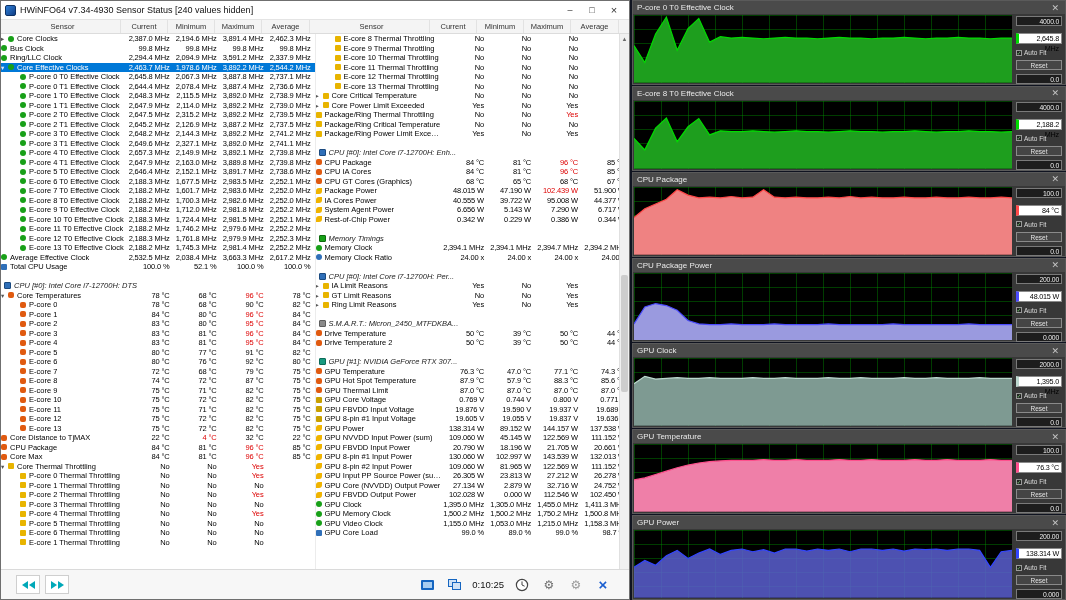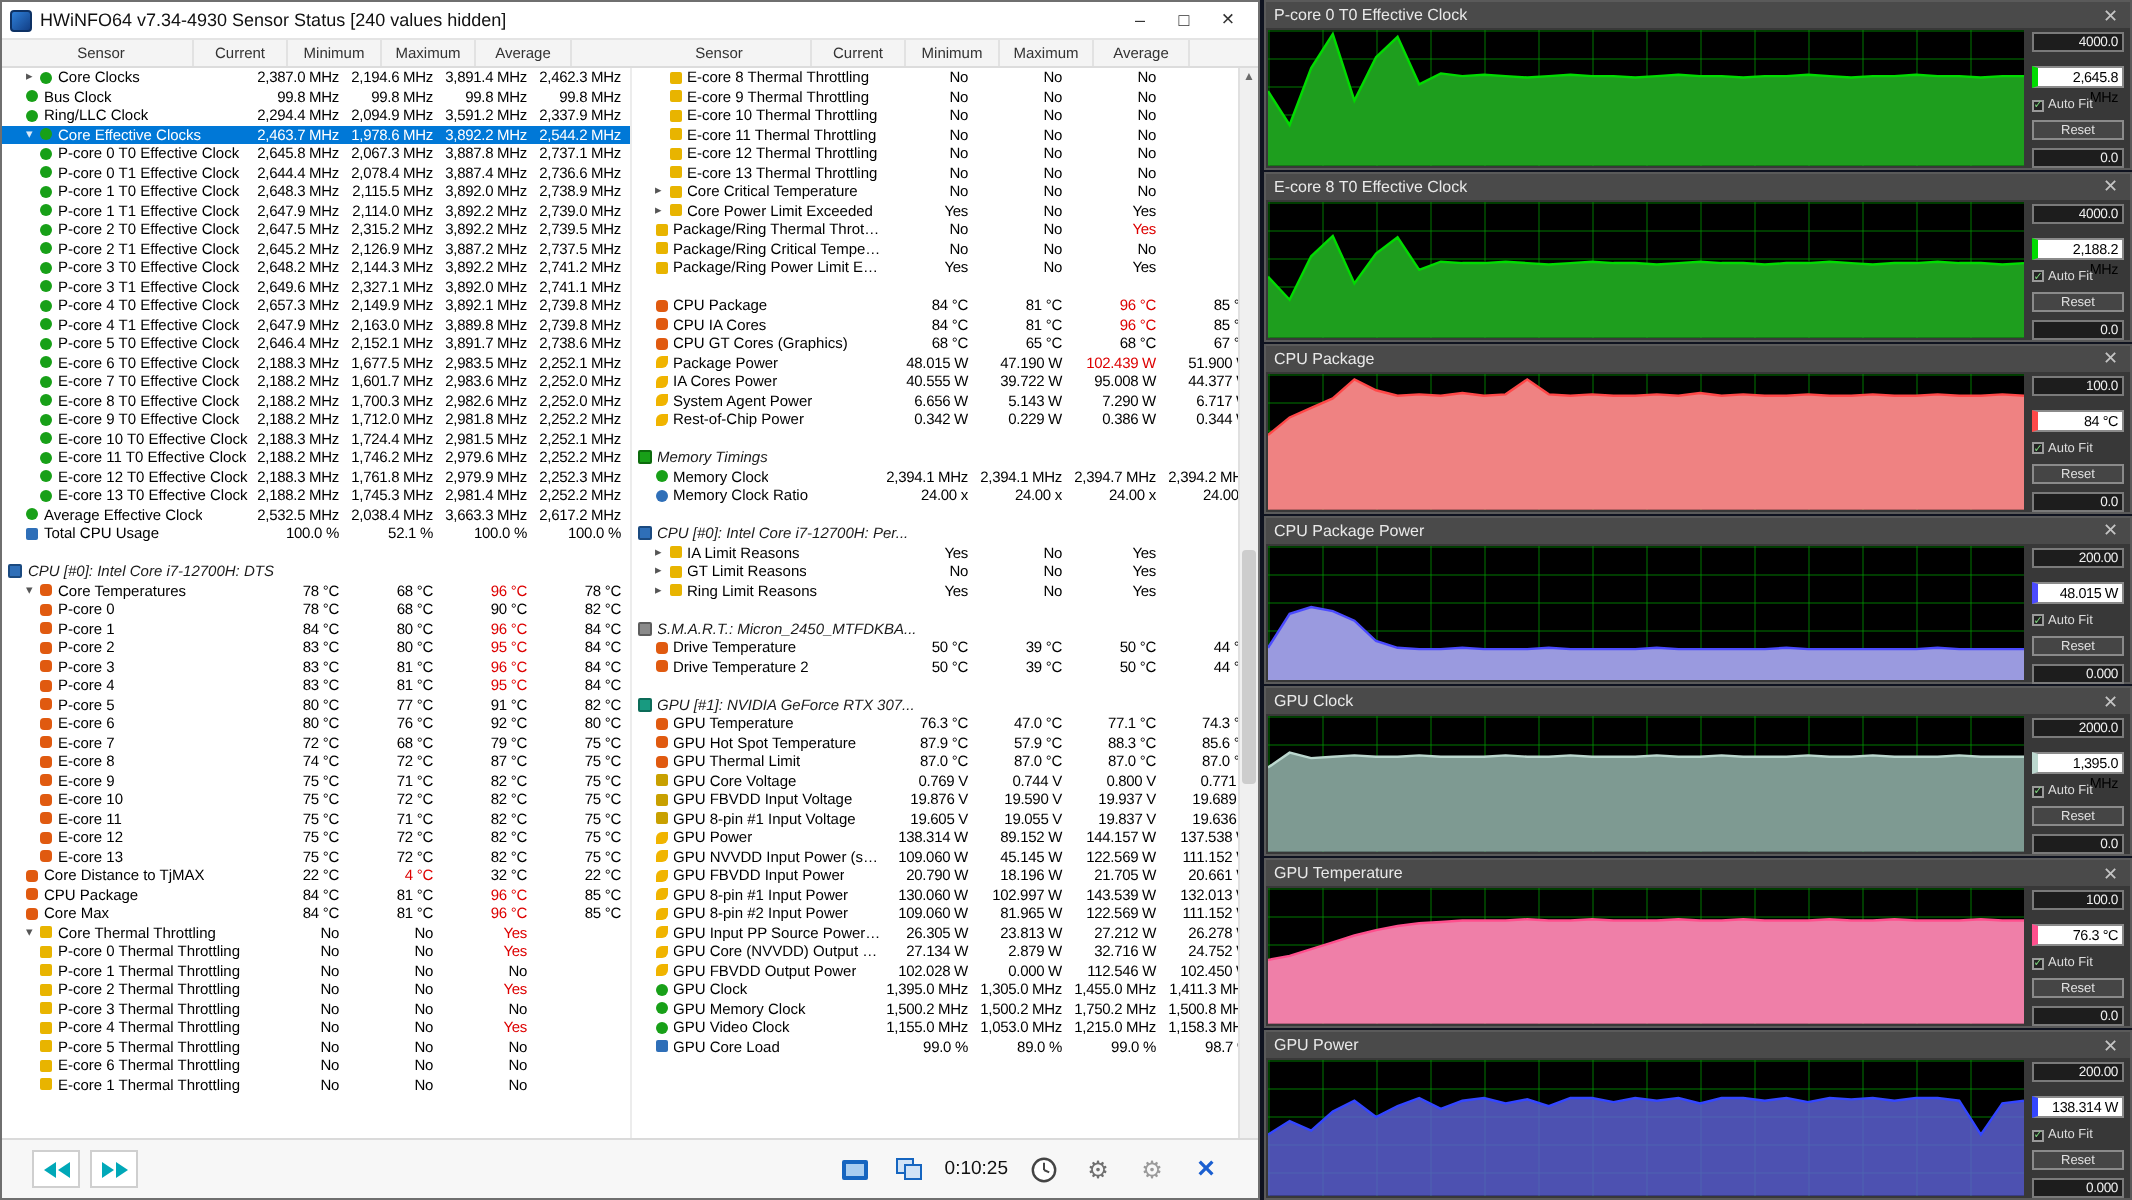--- a/index.html
+++ b/index.html
@@ -14,37 +14,37 @@
             align-items:center;padding:0 4px;font-size:9px;color:#111;flex:0 0 auto;}
   .appicon{width:11px;height:11px;border-radius:2px;margin-right:4px;
            background:linear-gradient(135deg,#2e7fd8,#123f86);border:1px solid #0d3164;}
   .titletext{flex:1;white-space:nowrap;overflow:hidden;}
   .winbtn{width:22px;height:17px;display:flex;align-items:center;justify-content:center;
           font-size:9px;color:#333;}
   .winbtn.close{font-size:11px;}
 
   
   .table-header{height:14px;display:flex;background:#f4f4f4;border-bottom:1px solid #dcdcdc;
-                font-size:7.5px;color:#333;flex:0 0 auto;gap:24px;}
+                font-size:7.5px;color:#333;flex:0 0 auto;}
   .hpane{flex:1;display:flex;border-right:1px solid #e2e2e2;}
   .hlabel{flex:1;padding-left:4px;display:flex;align-items:center;border-right:1px solid #e2e2e2;}
   .hc{width:47px;display:flex;align-items:center;justify-content:center;border-right:1px solid #e2e2e2;}
   .hc:last-child{border-right:none;}
   .hsb{width:10px;}
 
   
   .panes{flex:1;display:flex;overflow:hidden;position:relative;}
   .pane{flex:1;overflow:hidden;background:#fff;}
   .pane.second{border-left:1px solid #ececec;}
   .row{height:9.5px;display:flex;align-items:center;font-size:7.5px;color:#000;line-height:9.5px;}
   .row.gap{background:#fff;}
   .row.grp{font-style:italic;color:#1a1a1a;}
   .row.sel{background:#0078d7;color:#fff;}
   .lc{flex:1;display:flex;align-items:center;overflow:hidden;min-width:0;}
-  .ind0{padding-left:3px;} .ind1{padding-left:12px;} .ind2{padding-left:19px;}
+  .ind0{padding-left:3px;} .ind1{} .ind2{padding-left:19px;}
   .exp{width:7px;font-size:6.5px;color:#555;flex:0 0 auto;}
   .row.sel .exp{color:#dce9f7;}
   .ric{width:6px;height:6px;flex:0 0 auto;margin-right:3px;border-radius:1px;}
   .ic-clk{background:#18a018;border-radius:50%;}
   .ic-load{background:#2f6fb8;}
   .ic-temp{background:#e05a10;border-radius:2px;}
   .ic-thr{background:#e8b400;}
   .ic-pow{background:#f0b400;border-radius:50% 0 50% 0;}
   .ic-volt{background:#c8a000;}
   .ic-ratio{background:#2f6fb8;border-radius:50%;}
@@ -784,20 +784,26 @@
             <div class="lc ind1">
               <span class="ric ic-thr"></span>
               <span class="lt">Package/Ring Power Limit Exceeded</span>
             </div>
             <div class="vc">Yes</div>
             <div class="vc">No</div>
             <div class="vc">Yes</div>
             <div class="vc"></div>
           </div>
           <div class="row gap"></div>
+          <div class="row grp">
+            <div class="lc ind0">
+              <span class="ric ic-cpu"></span>
+              <span class="lt">CPU [#0]: Intel Core i7-12700H: Enh...</span>
+            </div>
+          </div>
           <div class="row">
             <div class="lc ind1">
               <span class="ric ic-temp"></span>
               <span class="lt">CPU Package</span>
             </div>
             <div class="vc">84 °C</div>
             <div class="vc">81 °C</div>
             <div class="vc red">96 °C</div>
             <div class="vc">85 °C</div>
           </div>

